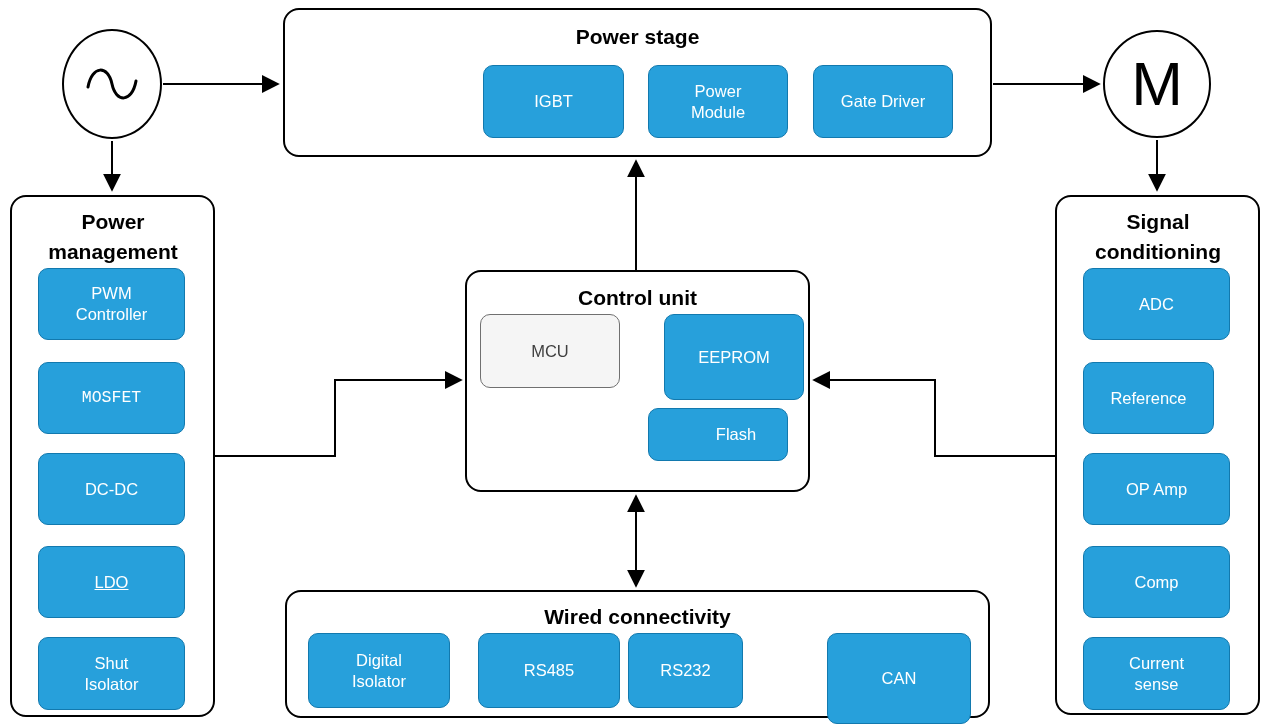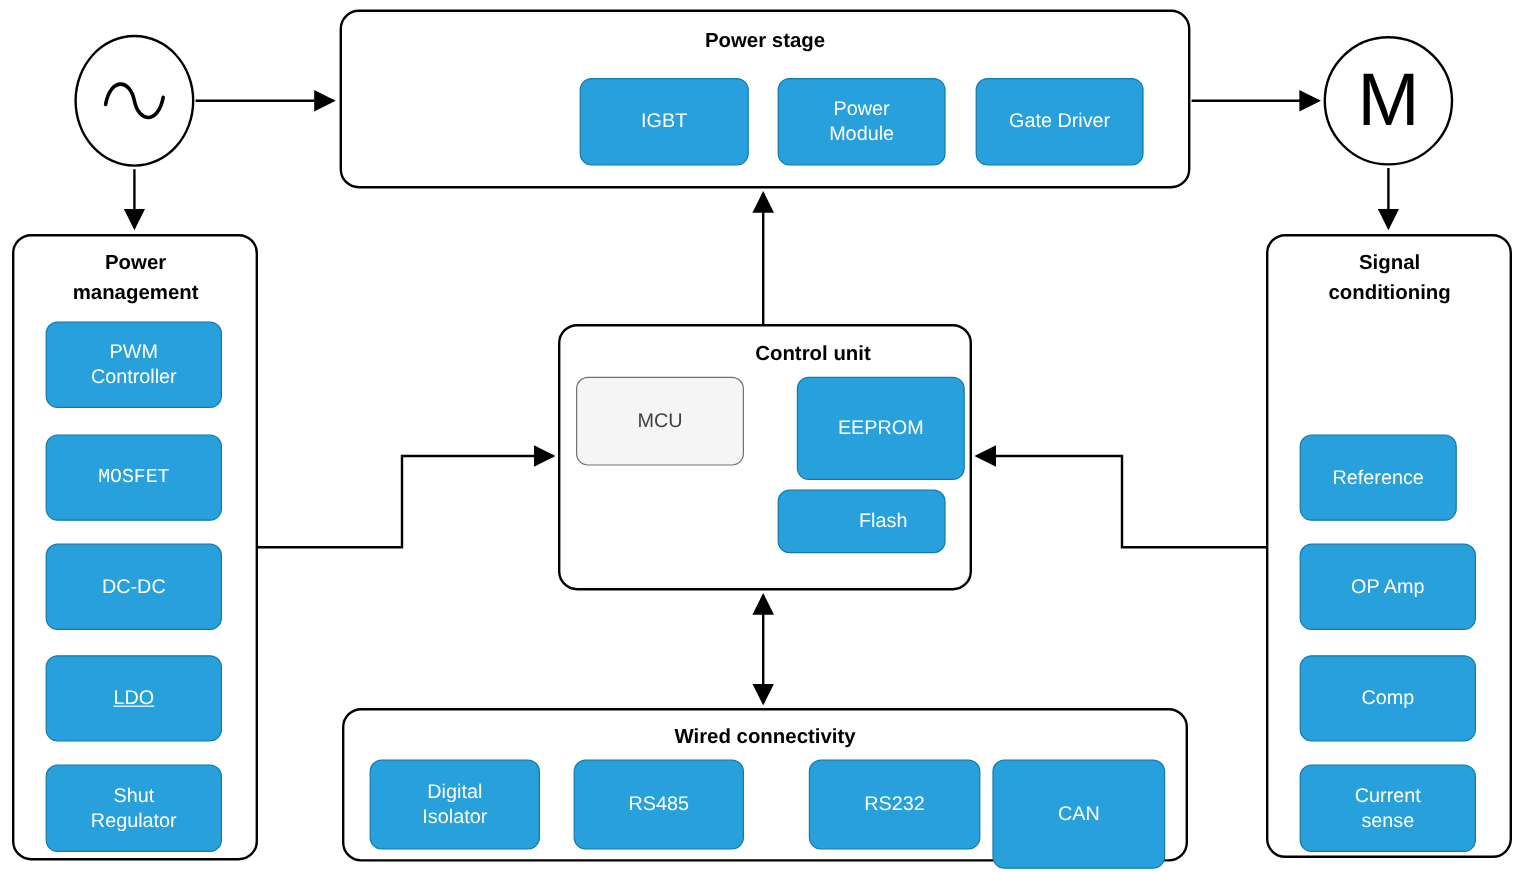--- a/index.html
+++ b/index.html
@@ -5,21 +5,21 @@
   html,body { margin:0; padding:0; background:#ffffff; }
   #stage {
     position:relative; width:1270px; height:727px; background:#ffffff;
     font-family:"Liberation Sans", sans-serif; overflow:hidden;
   }
   .group {
     position:absolute; background:#ffffff; border:2px solid #000000;
     border-radius:16px; box-sizing:border-box;
   }
   .group-title {
-    position:absolute; font-weight:bold; font-size:17px; color:#000000;
+    position:absolute; font-weight:bold; font-size:21px; color:#000000;
     text-align:center; white-space:pre-line; line-height:1.45;
   }
   .module {
     position:absolute; display:flex; align-items:center; justify-content:center;
     text-align:center; border-radius:10px; box-sizing:border-box;
     font-size:16.5px; line-height:1.25; white-space:pre-line;
   }
   .module.blue { background:#27A0DB; border:1px solid #1279AE; color:#ffffff; }
   .module.grey { background:#F5F5F5; border:1px solid #707070; color:#3F3F3F; }
   .circle-node {
@@ -54,39 +54,40 @@
 
   <div class="group" style="left:10px; top:195px; width:205px; height:522px;"></div>
   <div class="group-title" style="left:38px; top:207px; width:150px;">Power
 management</div>
   <div class="module blue" style="left:38px; top:268px; width:147px; height:72px;">PWM
 Controller</div>
   <div class="module blue" style="left:38px; top:362px; width:147px; height:72px;font-family:Liberation Mono, monospace;">MOSFET</div>
   <div class="module blue" style="left:38px; top:453px; width:147px; height:72px;">DC-DC</div>
   <div class="module blue" style="left:38px; top:546px; width:147px; height:72px;text-decoration:underline;">LDO</div>
   <div class="module blue" style="left:38px; top:637px; width:147px; height:73px;">Shut
-Regulator</div>
+Isolator</div>
 
   <div class="group" style="left:465px; top:270px; width:345px; height:222px;"></div>
-  <div class="group-title" style="left:465px; top:283px; width:345px;padding-left:40px;">Control unit</div>
+  <div class="group-title" style="left:465px; top:283px; width:345px;">Control unit</div>
   <div class="module grey" style="left:480px; top:314px; width:140px; height:74px;">MCU</div>
   <div class="module blue" style="left:648px; top:314px; width:140px; height:86px;margin-left:16px;">EEPROM</div>
   <div class="module blue" style="left:648px; top:408px; width:140px; height:53px;padding-left:36px;">Flash</div>
 
   <div class="group" style="left:285px; top:590px; width:705px; height:128px;"></div>
   <div class="group-title" style="left:285px; top:602px; width:705px;">Wired connectivity</div>
   <div class="module blue" style="left:308px; top:633px; width:142px; height:75px;">Digital
 Isolator</div>
   <div class="module blue" style="left:478px; top:633px; width:142px; height:75px;">RS485</div>
-  <div class="module blue" style="left:674px; top:633px; width:143px; height:75px;">RS232</div>
+  <div class="module blue" style="left:628px; top:633px; width:115px; height:75px;">RS232</div>
   <div class="module blue" style="left:827px; top:633px; width:144px; height:91px;">CAN</div>
 
   <div class="group" style="left:1055px; top:195px; width:205px; height:520px;"></div>
   <div class="group-title" style="left:1083px; top:207px; width:150px;">Signal
 conditioning</div>
+  <div class="module blue" style="left:1083px; top:268px; width:147px; height:72px;">ADC</div>
   <div class="module blue" style="left:1083px; top:362px; width:131px; height:72px;">Reference</div>
   <div class="module blue" style="left:1083px; top:546px; width:147px; height:72px;">Comp</div>
   <div class="module blue" style="left:1083px; top:453px; width:147px; height:72px;">OP Amp</div>
   <div class="module blue" style="left:1083px; top:637px; width:147px; height:73px;">Current
 sense</div>
 
   <svg id="wires" width="1270" height="727" viewBox="0 0 1270 727">
     <defs>
       <marker id="ah" viewBox="0 0 10 10" refX="9" refY="5" markerWidth="9" markerHeight="9" orient="auto-start-reverse">
         <path d="M 0 0 L 10 5 L 0 10 z" fill="#000000"></path>

